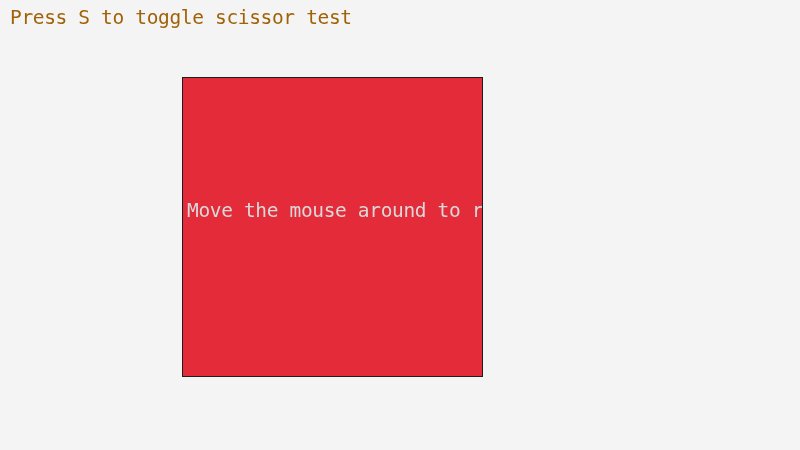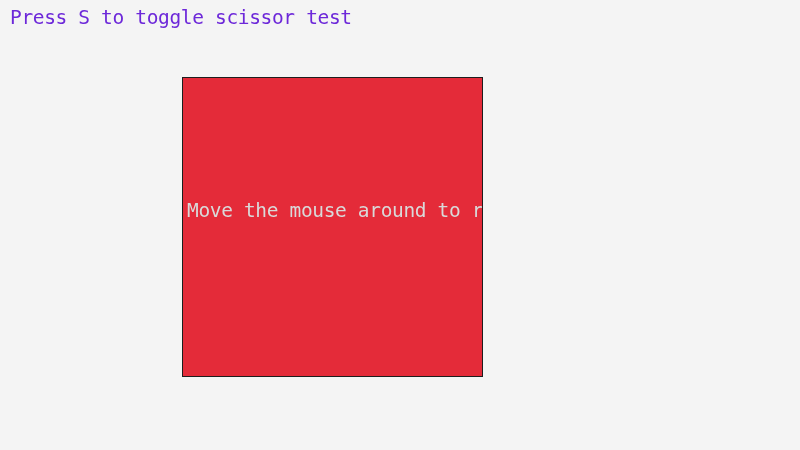--- a/index.html
+++ b/index.html
@@ -25,21 +25,21 @@
     overflow: hidden;
   }
   #hud-title {
     position: absolute;
     left: 10px;
     top: 6px;
     font-family: "DejaVu Sans Mono", monospace;
     font-size: 19.5px;
     line-height: 24px;
     letter-spacing: -0.35px;
-    color: #6d28d9;
+    color: #a16207;
     white-space: pre;
     -webkit-font-smoothing: none;
     font-smooth: never;
   }
   #scissor-box {
     position: absolute;
     left: 182px;
     top: 77px;
     width: 301px;
     height: 300px;

